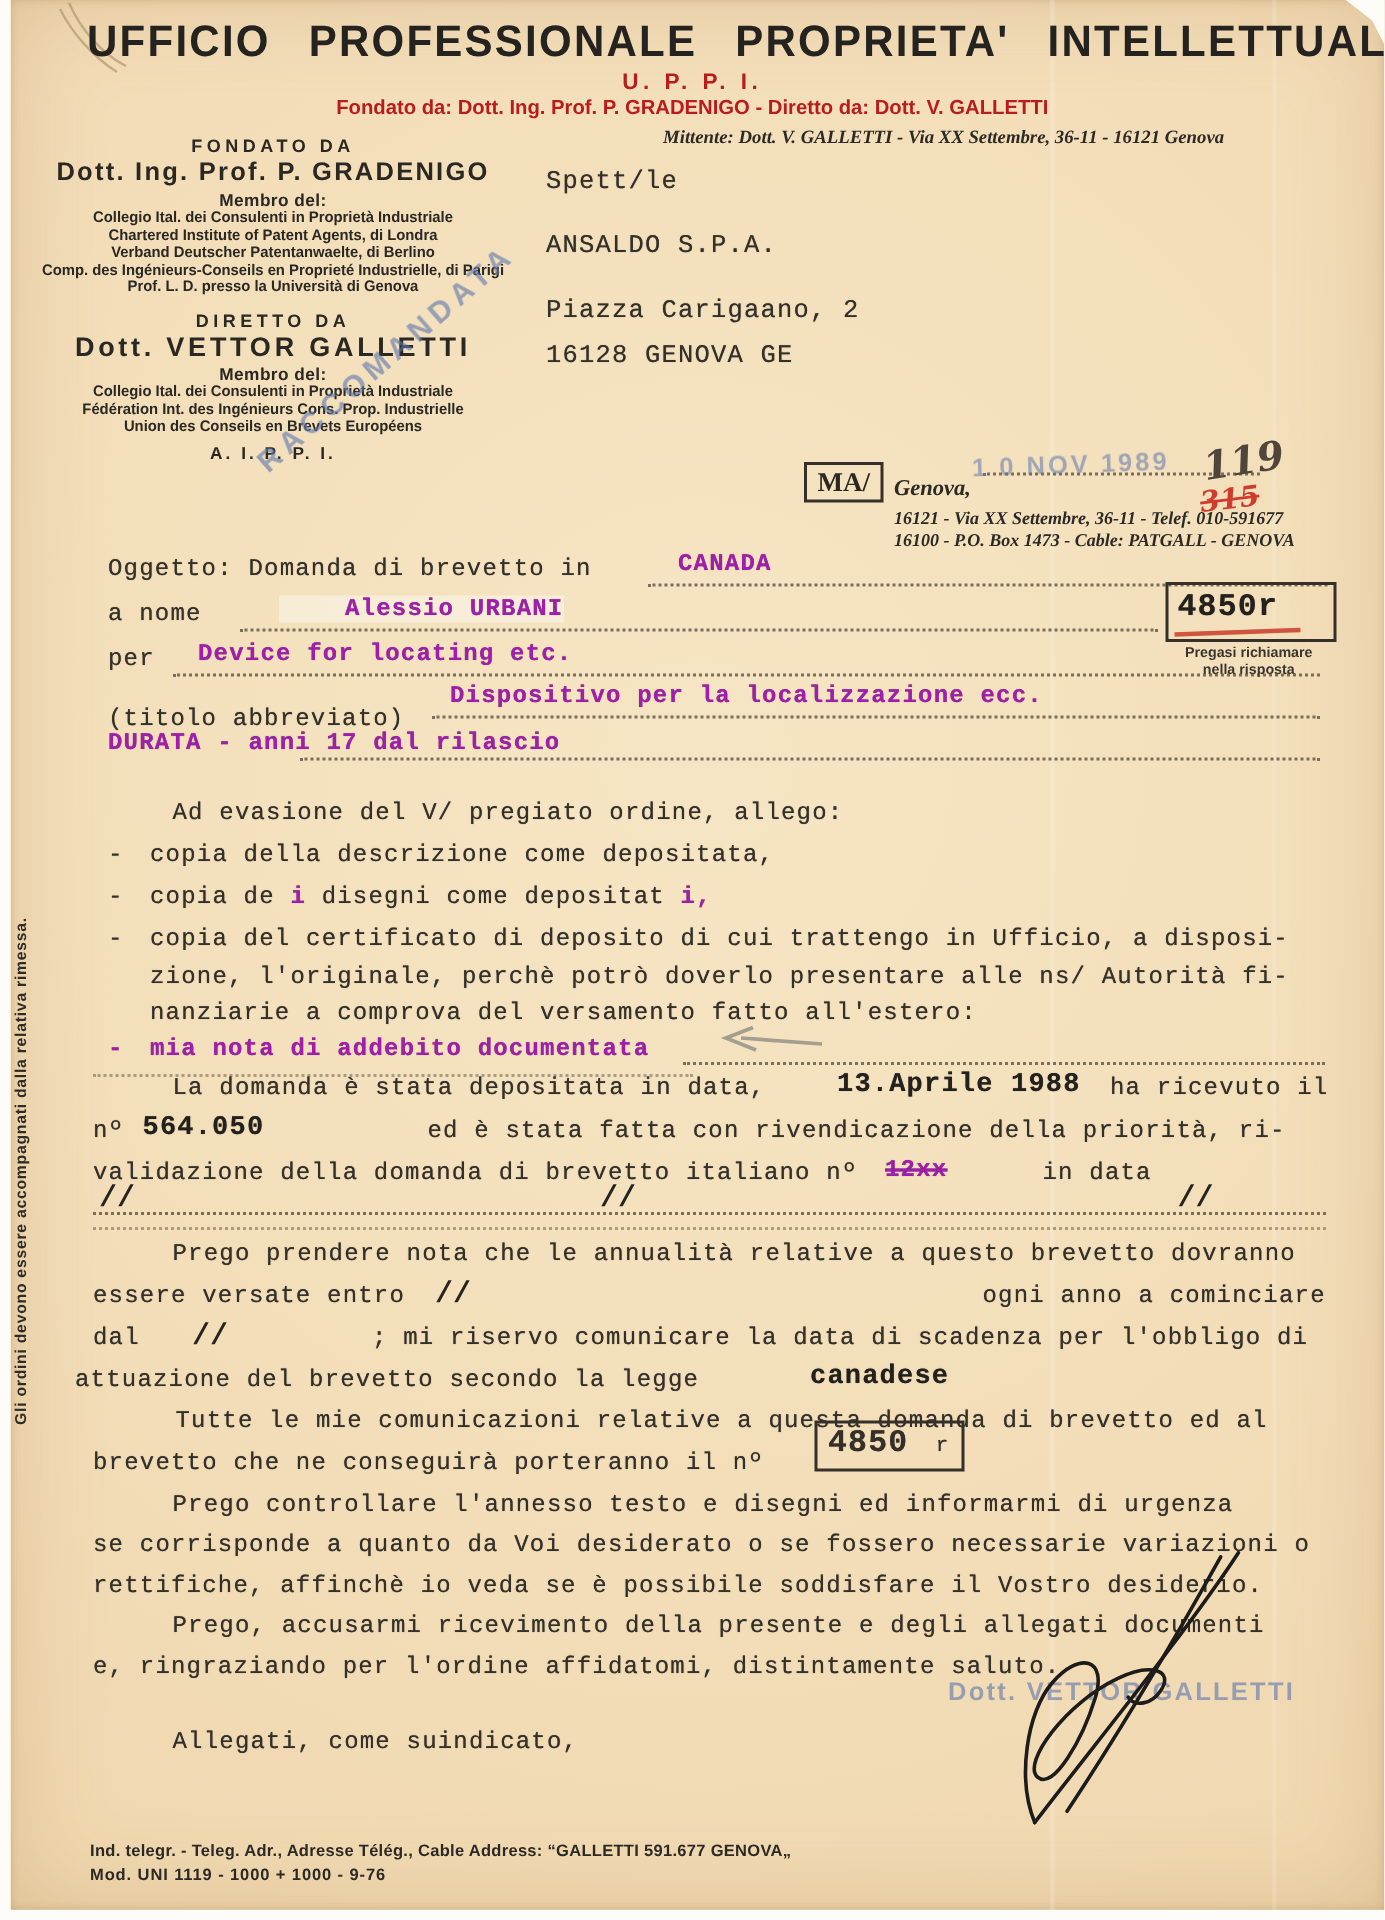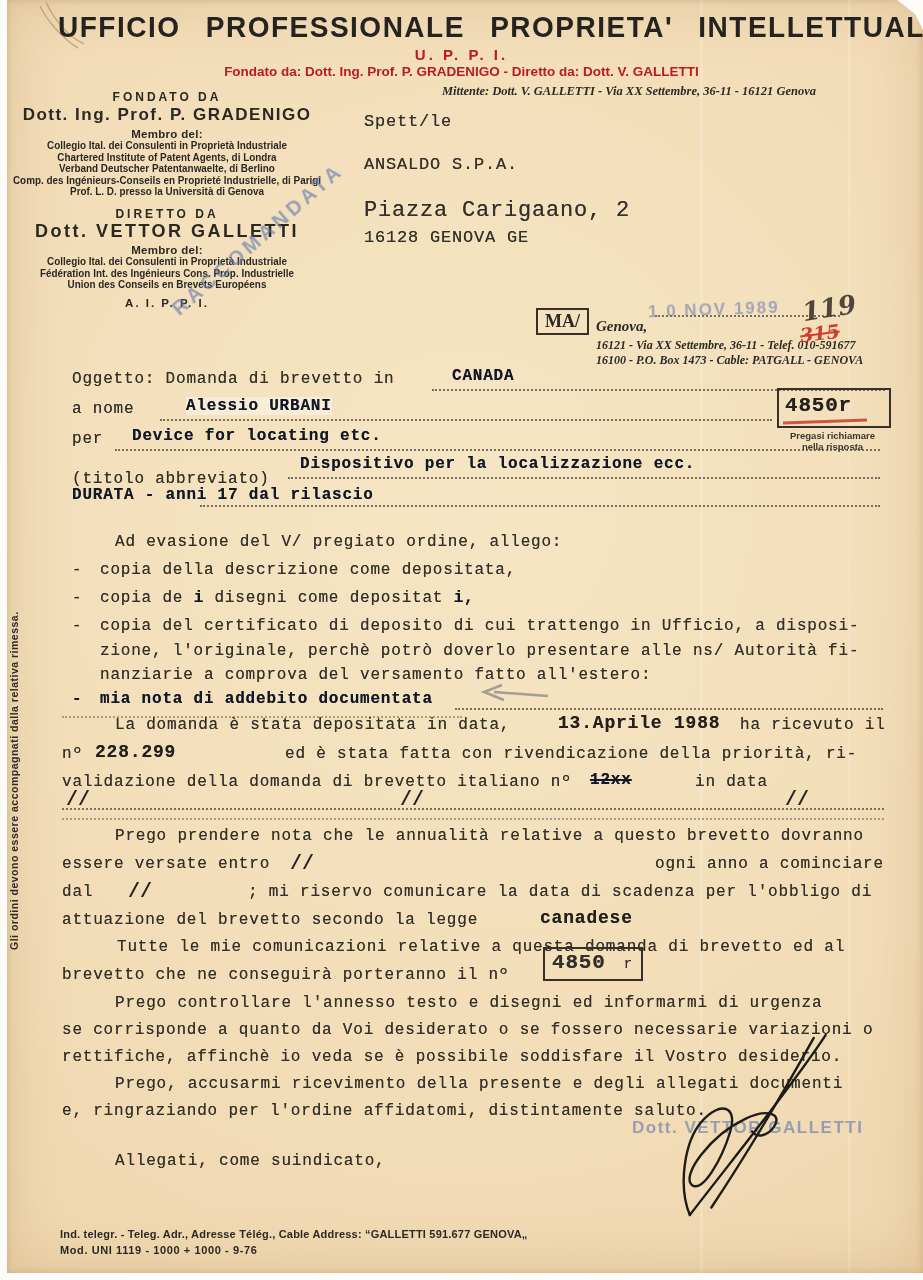--- a/index.html
+++ b/index.html
@@ -17,21 +17,21 @@
   .head-sub{font-weight:bold;color:#b91c1c;}
   .serif-i{font-family:"Liberation Serif",serif;font-style:italic;font-weight:bold;color:#2c2a25;}
   .panel{width:320px;text-align:center;color:#2a2823;}
   .panel .cap{font-size:12px;font-weight:bold;letter-spacing:3px;}
   .panel .name{font-size:17px;font-weight:bold;letter-spacing:1.5px;white-space:nowrap;}
   .panel .memb{font-size:11.5px;font-weight:bold;letter-spacing:.3px;}
   .panel .mlist div{font-size:10.2px;font-weight:bold;line-height:11.6px;white-space:nowrap;
                     transform:scaleX(.97);transform-origin:center;}
   .tw{font-family:"Liberation Mono",monospace;font-size:16px;letter-spacing:.8px;
       color:#33302a;white-space:nowrap;text-shadow:0 0 .5px rgba(40,38,32,.7);}
-  .twb{font-weight:bold;color:#0f172a;}
+  .twb{font-weight:bold;color:#a21caf;}
   .twbig{font-size:18px;font-weight:bold;color:#23211d;}
   .dots{height:0;border-bottom:2px dotted rgba(80,72,60,.75);}
   .dotsf{height:0;border-bottom:2px dotted rgba(80,72,60,.45);}
   .stamp-blue{color:rgba(95,120,175,.62);font-weight:bold;filter:blur(.4px);}
   .box{border:2px solid #35312a;}
   .smallnote{font-size:9.5px;font-weight:bold;color:#3a362e;line-height:11px;text-align:center;}
   .sidenote{transform:rotate(-90deg);transform-origin:left top;font-size:10.5px;font-weight:bold;
             color:#2f2c26;letter-spacing:.5px;white-space:nowrap;}
   .hand{font-family:"DejaVu Serif",serif;font-style:italic;font-weight:bold;}
   .footer{font-size:11px;font-weight:bold;color:#2b2924;letter-spacing:.2px;white-space:nowrap;}
@@ -50,21 +50,21 @@
   </svg>
   <svg class="abs" style="right:0;top:0;" width="26" height="30">
     <polygon points="26,0 26,30 18,14 8,6 0,0" fill="#fdfcf8"></polygon>
   </svg>
 
   <div class="abs head-title" style="left:58px;top:12px;">UFFICIO PROFESSIONALE PROPRIETA' INTELLETTUALE</div>
   <div class="abs head-sub" style="left:0;top:46px;width:923px;text-align:center;font-size:15px;letter-spacing:3px;">U. P. P. I.</div>
   <div class="abs head-sub" style="left:0;top:64px;width:923px;text-align:center;font-size:13.5px;">Fondato da: Dott. Ing. Prof. P. GRADENIGO - Diretto da: Dott. V. GALLETTI</div>
   <div class="abs serif-i" style="left:442px;top:84px;font-size:12.5px;">Mittente: Dott. V. GALLETTI - Via XX Settembre, 36-11 - 16121 Genova</div>
 
-  <div class="abs panel" style="left:7px;top:90px;">
+  <div class="abs panel" style="left:22px;top:90px;">
     <div class="cap">FONDATO DA</div>
     <div class="name" style="margin-top:1px;">Dott. Ing. Prof. P. GRADENIGO</div>
     <div class="memb" style="margin-top:3px;">Membro del:</div>
     <div class="mlist">
       <div>Collegio Ital. dei Consulenti in Proprietà Industriale</div>
       <div>Chartered Institute of Patent Agents, di Londra</div>
       <div>Verband Deutscher Patentanwaelte, di Berlino</div>
       <div>Comp. des Ingénieurs-Conseils en Proprieté Industrielle, di Parigi</div>
       <div>Prof. L. D. presso la Università di Genova</div>
     </div>
@@ -74,41 +74,41 @@
     <div class="mlist">
       <div>Collegio Ital. dei Consulenti in Proprietà Industriale</div>
       <div>Fédération Int. des Ingénieurs Cons. Prop. Industrielle</div>
       <div>Union des Conseils en Brevets Européens</div>
     </div>
     <div class="memb" style="margin-top:6px;letter-spacing:2px;">A. I. P. P. I.</div>
   </div>
 
   <div class="abs tw" style="left:364px;top:112px;font-size:17px;">Spett/le</div>
   <div class="abs tw" style="left:364px;top:155px;font-size:17px;">ANSALDO S.P.A.</div>
-  <div class="abs tw" style="left:364px;top:198px;font-size:22px;">Piazza Carigaano, 2</div>
+  <div class="abs tw" style="left:364px;top:198px;font-size:17px;">Piazza Carigaano, 2</div>
   <div class="abs tw" style="left:364px;top:228px;font-size:17px;">16128  GENOVA GE</div>
 
   <div class="abs stamp-blue" style="left:175px;top:300px;font-size:20px;letter-spacing:4px;transform:rotate(-41deg);transform-origin:left center;">RACCOMANDATA</div>
 
   <div class="abs box" style="left:536px;top:308px;padding:1px 7px;font-family:'Liberation Serif',serif;font-weight:bold;font-size:18px;color:#2a2822;">MA/</div>
   <div class="abs serif-i" style="left:596px;top:318px;font-size:15px;">Genova,</div>
   <div class="abs dots" style="left:655px;top:315px;width:185px;"></div>
   <div class="abs stamp-blue" style="left:648px;top:300px;font-size:17px;letter-spacing:2px;transform:rotate(-2deg);opacity:.9;">1 0 NOV 1989</div>
   <div class="abs serif-i" style="left:596px;top:338px;font-size:12px;">16121 - Via XX Settembre, 36-11 - Telef. 010-591677</div>
   <div class="abs serif-i" style="left:596px;top:353px;font-size:12px;">16100 - P.O. Box 1473 - Cable: PATGALL - GENOVA</div>
   <div class="abs hand" style="left:802px;top:293px;font-size:26px;color:#50453a;transform:rotate(-9deg);">119</div>
   <div class="abs hand" style="left:800px;top:322px;font-size:19px;color:#d03c2c;transform:rotate(-7deg);text-decoration:line-through;text-decoration-thickness:2px;">315</div>
 
   <div class="abs tw" style="left:72px;top:370px;">Oggetto: Domanda di brevetto in</div>
   <div class="abs dots" style="left:432px;top:389px;width:453px;"></div>
   <div class="abs tw twb" style="left:452px;top:367px;">CANADA</div>
 
   <div class="abs tw" style="left:72px;top:400px;">a nome</div>
   <div class="abs dots" style="left:160px;top:419px;width:612px;"></div>
-  <div class="abs tw twb" style="left:186px;top:397px;background:rgba(250,245,235,.55);">Alessio URBANI</div>
+  <div class="abs tw twb" style="left:186px;top:397px;background:rgba(250,245,235,.55);padding-left:44px;">Alessio URBANI</div>
 
   <div class="abs box" style="left:777px;top:388px;width:110px;height:36px;">
     <div class="tw twbig" style="position:absolute;left:6px;top:4px;font-size:21px;">4850r</div>
     <div style="position:absolute;left:4px;bottom:3px;width:84px;border-bottom:3px solid rgba(200,60,40,.85);transform:rotate(-2deg);"></div>
   </div>
   <div class="abs smallnote" style="left:770px;top:430px;width:125px;text-align:center;">
     <div>Pregasi richiamare</div>
     <div>nella risposta</div>
   </div>
 
@@ -142,41 +142,41 @@
   <div class="abs dotsf" style="left:62px;top:716px;width:400px;"></div>
   <svg class="abs" style="left:478px;top:683px;" width="75" height="22">
     <path d="M70,13 L16,9 M24,2 L6,9 L26,17" stroke="rgba(135,135,128,.75)" stroke-width="2.5" fill="none"></path>
   </svg>
 
   <div class="abs tw" style="left:115px;top:716px;">La domanda è stata depositata in data,</div>
   <div class="abs tw twbig" style="left:558px;top:713px;">13.Aprile 1988</div>
   <div class="abs tw" style="left:740px;top:716px;">ha ricevuto il</div>
 
   <div class="abs tw" style="left:62px;top:745px;">nº</div>
-  <div class="abs tw twbig" style="left:95px;top:742px;">228.299</div>
+  <div class="abs tw twbig" style="left:95px;top:742px;">564.050</div>
   <div class="abs tw" style="left:285px;top:745px;">ed è stata fatta con rivendicazione della priorità, ri-</div>
 
   <div class="abs tw" style="left:62px;top:773px;">validazione della domanda di brevetto italiano nº</div>
   <div class="abs tw twb" style="left:590px;top:771px;text-decoration:line-through;text-decoration-thickness:2px;">12xx</div>
   <div class="abs tw" style="left:695px;top:773px;">in data</div>
 
   <div class="abs slash" style="left:66px;top:788px;">//</div>
   <div class="abs slash" style="left:400px;top:788px;">//</div>
   <div class="abs slash" style="left:785px;top:788px;">//</div>
   <div class="abs dots" style="left:62px;top:808px;width:822px;"></div>
   <div class="abs dotsf" style="left:62px;top:818px;width:822px;"></div>
 
   <div class="abs tw" style="left:115px;top:827px;">Prego prendere nota che le annualità relative a questo brevetto dovranno</div>
   <div class="abs tw" style="left:62px;top:855px;">essere versate entro</div>
   <div class="abs slash" style="left:290px;top:852px;">//</div>
   <div class="abs tw" style="left:655px;top:855px;">ogni anno a cominciare</div>
   <div class="abs tw" style="left:62px;top:883px;">dal</div>
   <div class="abs slash" style="left:128px;top:880px;">//</div>
   <div class="abs tw" style="left:238px;top:883px;margin-left:10px;">; mi riservo comunicare la data di scadenza per l'obbligo di</div>
-  <div class="abs tw" style="left:62px;top:911px;">attuazione del brevetto secondo la legge</div>
+  <div class="abs tw" style="left:50px;top:911px;">attuazione del brevetto secondo la legge</div>
   <div class="abs tw twbig" style="left:540px;top:908px;">canadese</div>
 
   <div class="abs tw" style="left:104px;top:938px;margin-left:13px;">Tutte le mie comunicazioni relative a questa domanda di brevetto ed al</div>
   <div class="abs tw" style="left:62px;top:966px;">brevetto che ne conseguirà porteranno il nº</div>
   <div class="abs box" style="left:543px;top:947px;width:96px;height:30px;">
     <span class="tw" style="position:absolute;left:7px;top:2px;font-size:21px;font-weight:bold;">4850</span>
     <span class="tw" style="position:absolute;right:8px;top:7px;font-size:14px;">r</span>
   </div>
 
   <div class="abs tw" style="left:115px;top:994px;">Prego controllare l'annesso testo e disegni ed informarmi di urgenza</div>

